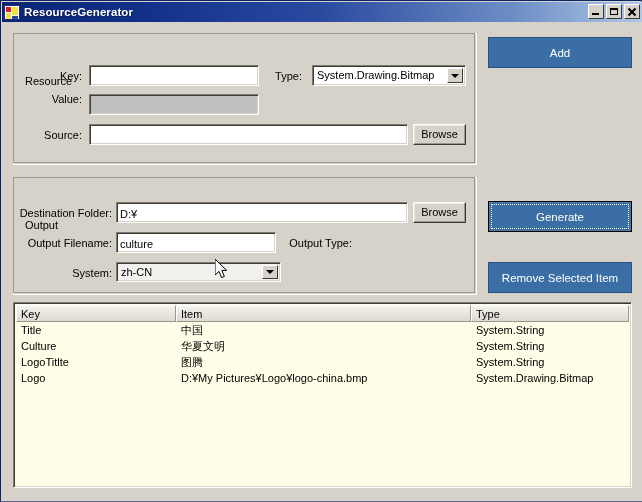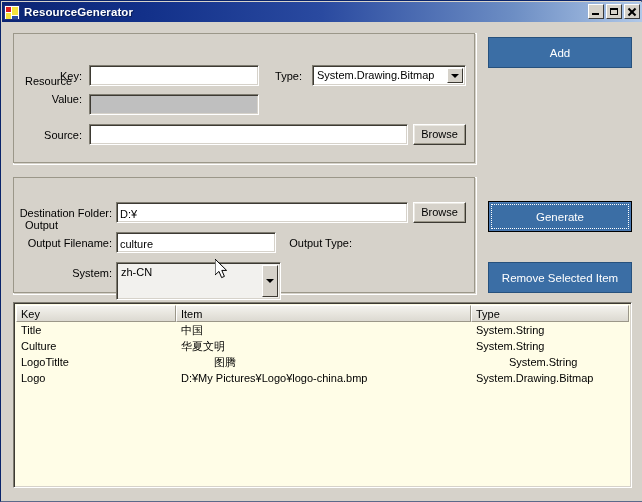--- a/index.html
+++ b/index.html
@@ -342,21 +342,21 @@
       <span class="lbl right" style="left:2px; top:29px; width:96px;">Destination Folder:</span>
       <input class="tbox" type="text" style="left: 102px; top: 24px; width: 292px; height: 21px;" value="D:¥">
       <button class="btn-gray" style="left:399px; top:24px; width:53px; height:21px;">Browse</button>
 
       <span class="lbl right" style="left:2px; top:59px; width:96px;">Output Filename:</span>
       <input class="tbox" type="text" style="left: 102px; top: 54px; width: 160px; height: 21px;" value="culture">
 
       <span class="lbl right" style="left:258px; top:59px; width:80px;">Output Type:</span>
 
       <span class="lbl right" style="left:38px; top:89px; width:60px;">System:</span>
-      <div class="combo hovered" style="left:102px; top:84px; width:165px; height:38px;">
+      <div class="combo hovered" style="left:102px; top:84px; width:165px; height:20px;">
         <span class="cb-text">zh-CN</span>
         <span class="cb-arrow"></span>
       </div>
     </div>
 
     <button class="btn-blue" style="left:486px; top:15px; width:144px; height:31px;">Add</button>
 
     <div class="btn-blue default" style="left:486px; top:156px; width:144px; height:31px;margin-top:23px;">
       <span class="focusrect"></span>
       <span>Generate</span>
@@ -376,21 +376,21 @@
           <div class="lv-cell" style="width:295px;">中国</div>
           <div class="lv-cell" style="flex:1;">System.String</div>
         </div>
         <div class="lv-row">
           <div class="lv-cell" style="width:160px;">Culture</div>
           <div class="lv-cell" style="width:295px;">华夏文明</div>
           <div class="lv-cell" style="flex:1;">System.String</div>
         </div>
         <div class="lv-row">
           <div class="lv-cell" style="width:160px;">LogoTitlte</div>
-          <div class="lv-cell" style="width:295px;margin-left:33px;">图腾</div>
+          <div class="lv-cell" style="width:295px;">图腾</div>
           <div class="lv-cell" style="flex:1;">System.String</div>
         </div>
         <div class="lv-row">
           <div class="lv-cell" style="width:160px;">Logo</div>
           <div class="lv-cell" style="width:295px;">D:¥My Pictures¥Logo¥logo-china.bmp</div>
           <div class="lv-cell" style="flex:1;">System.Drawing.Bitmap</div>
         </div>
       </div>
     </div>
 

